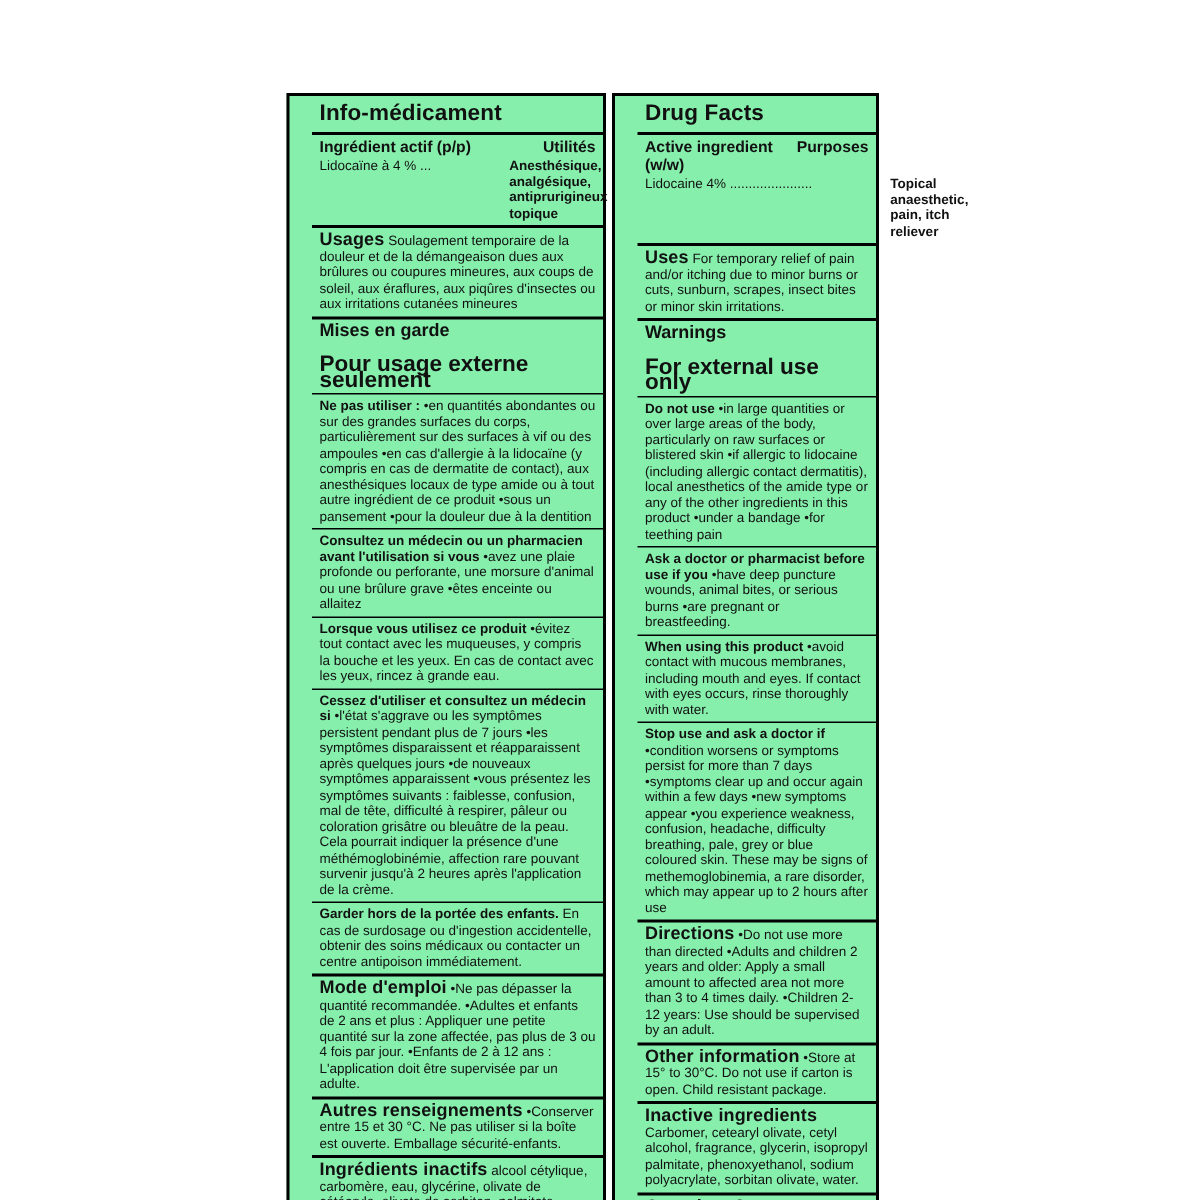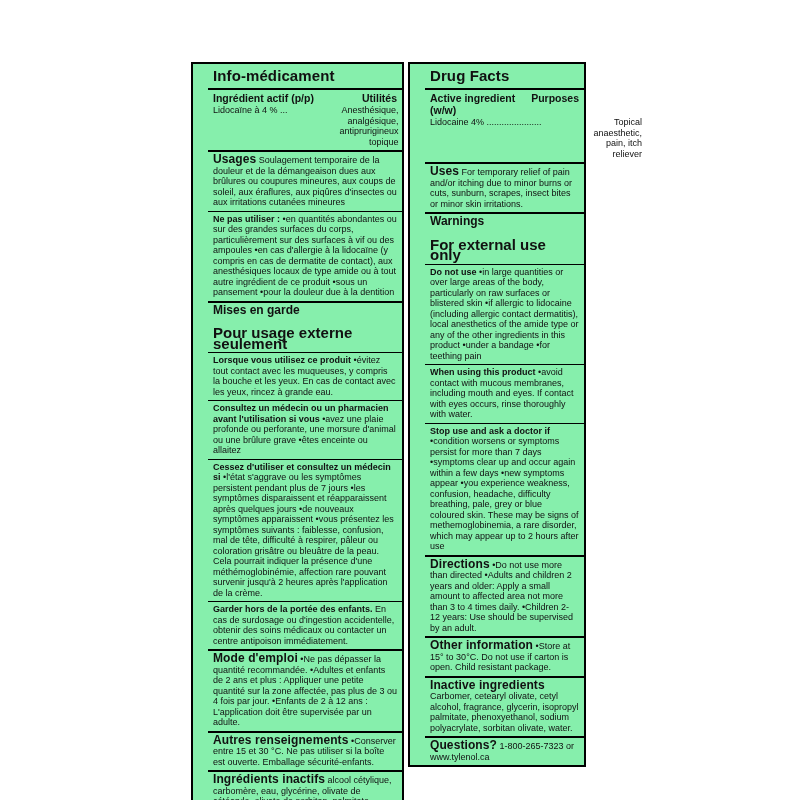--- a/index.html
+++ b/index.html
@@ -59,21 +59,21 @@
     font-size: 10.5px;
     line-height: 12px;
   }
   .active-row {
     display: flex;
     justify-content: space-between;
     margin-top: 1px;
     gap: 48px;
   }
   .active-name { white-space: nowrap; margin-right: 4px; }
-  .active-purpose { text-align: right; }
+  .active-purpose { text-align: left; font-weight: bold; }
 </style>
 </head>
 <body>
 
 <div id="canvas">
 
   <div class="panel panel-fr">
     <div class="panel-title">Info-médicament</div>
 
     <div class="sec">
@@ -85,38 +85,38 @@
         <span class="active-name">Lidocaïne à 4 %  ...</span>
         <span class="active-purpose">Anesthésique, analgésique, antiprurigineux topique</span>
       </div>
     </div>
 
     <div class="sec">
       <span class="big-title">Usages</span>
       <span>Soulagement temporaire de la douleur et de la démangeaison dues aux brûlures ou coupures mineures, aux coups de soleil, aux éraflures, aux piqûres d'insectes ou aux irritations cutanées mineures</span>
     </div>
 
+    <div class="sec">
+      <span class="warn-head-title">Mises en garde</span>
+      <span class="warn-head-sub">Pour usage externe seulement</span>
+    </div>
+
     <div class="sec thin">
       <span class="runin">Ne pas utiliser :</span>
       <span>•en quantités abondantes ou sur des grandes surfaces du corps, particulièrement sur des surfaces à vif ou des ampoules  •en cas d'allergie à la lidocaïne (y compris en cas de dermatite de contact), aux anesthésiques locaux de type amide ou à tout autre ingrédient de ce produit  •sous un pansement  •pour la douleur due à la dentition</span>
     </div>
 
-    <div class="sec">
-      <span class="warn-head-title">Mises en garde</span>
-      <span class="warn-head-sub">Pour usage externe seulement</span>
+    <div class="sec thin">
+      <span class="runin">Consultez un médecin ou un pharmacien avant l'utilisation si vous</span>
+      <span>•avez une plaie profonde ou perforante, une morsure d'animal ou une brûlure grave  •êtes enceinte ou allaitez</span>
     </div>
 
     <div class="sec thin">
       <span class="runin">Lorsque vous utilisez ce produit</span>
       <span>•évitez tout contact avec les muqueuses, y compris la bouche et les yeux. En cas de contact avec les yeux, rincez à grande eau.</span>
-    </div>
-
-    <div class="sec thin">
-      <span class="runin">Consultez un médecin ou un pharmacien avant l'utilisation si vous</span>
-      <span>•avez une plaie profonde ou perforante, une morsure d'animal ou une brûlure grave  •êtes enceinte ou allaitez</span>
     </div>
 
     <div class="sec thin">
       <span class="runin">Cessez d'utiliser et consultez un médecin si</span>
       <span>•l'état s'aggrave ou les symptômes persistent pendant plus de 7 jours  •les symptômes disparaissent et réapparaissent après quelques jours  •de nouveaux symptômes apparaissent  •vous présentez les symptômes suivants : faiblesse, confusion, mal de tête, difficulté à respirer, pâleur ou coloration grisâtre ou bleuâtre de la peau. Cela pourrait indiquer la présence d'une méthémoglobinémie, affection rare pouvant survenir jusqu'à 2 heures après l'application de la crème.</span>
     </div>
 
     <div class="sec thin">
       <span class="runin">Garder hors de la portée des enfants.</span>
       <span>En cas de surdosage ou d'ingestion accidentelle, obtenir des soins médicaux ou contacter un centre antipoison immédiatement.</span>
@@ -165,20 +165,24 @@
     <div class="sec">
       <span class="warn-head-title">Warnings</span>
       <span class="warn-head-sub">For external use only</span>
     </div>
 
     <div class="sec thin">
       <span class="runin">Do not use</span>
       <span>•in large quantities or over large areas of the body, particularly on raw surfaces or blistered skin  •if allergic to lidocaine (including allergic contact dermatitis), local anesthetics of the amide type or any of the other ingredients in this product  •under a bandage  •for teething pain</span>
     </div>
 
+    <div class="sec thin">
+      <span class="runin">Ask a doctor or pharmacist before use if you</span>
+      <span>•have deep puncture wounds, animal bites, or serious burns  •are pregnant or breastfeeding.</span>
+    </div>
 
     <div class="sec thin">
       <span class="runin">When using this product</span>
       <span>•avoid contact with mucous membranes, including mouth and eyes. If contact with eyes occurs, rinse thoroughly with water.</span>
     </div>
 
     <div class="sec thin">
       <span class="runin">Stop use and ask a doctor if</span>
       <span>•condition worsens or symptoms persist for more than 7 days  •symptoms clear up and occur again within a few days  •new symptoms appear  •you experience weakness, confusion, headache, difficulty breathing, pale, grey or blue coloured skin. These may be signs of methemoglobinemia, a rare disorder, which may appear up to 2 hours after use</span>
     </div>

